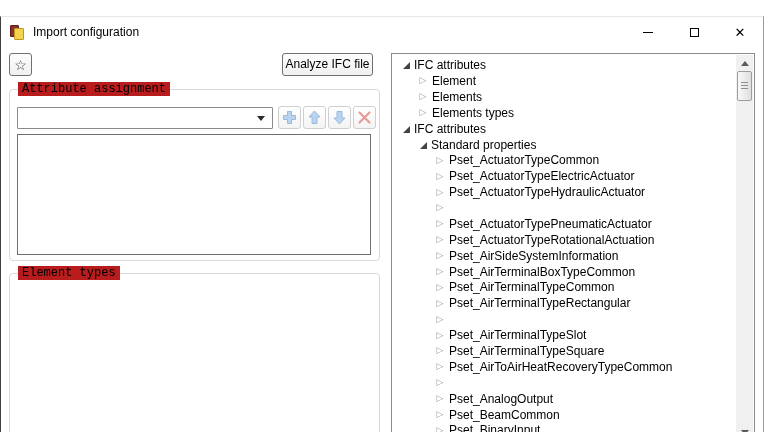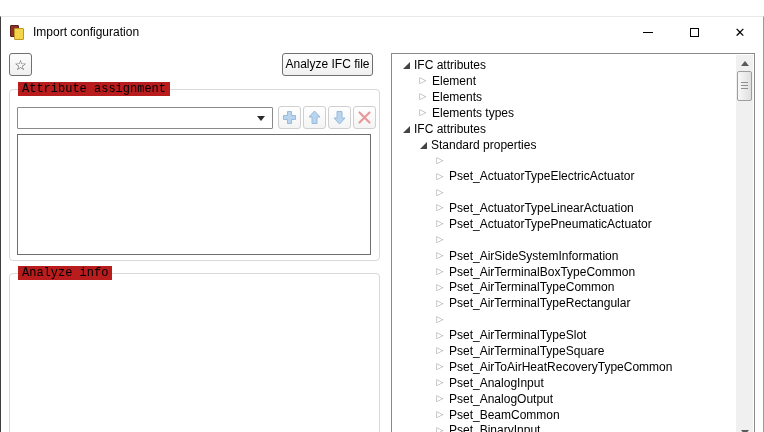--- a/index.html
+++ b/index.html
@@ -127,21 +127,21 @@
   </button>
   <button class="mini-btn" style="left:352px;">
     <svg viewBox="0 0 15 15">
       <path d="M2.5 2.5 L12.5 12.5 M12.5 2.5 L2.5 12.5" stroke="#e79a9a" stroke-width="2.2" stroke-linecap="round" fill="none"></path>
     </svg>
   </button>
 
   <div class="listbox"></div>
 
   <div class="groupbox group-ei">
-    <span class="group-label">Analyze info</span>
+    <span class="group-label">Element types</span>
   </div>
 
   <div class="tree-panel">
     <div class="tree-rows" id="tree-rows">
         <div class="tree-row" style="padding-left: 7px;">
           <span class="expander"><span class="exp-open" style="display: inline-block;"></span></span>
           <span>IFC attributes</span>
         </div>
         <div class="tree-row" style="padding-left: 24px;">
           <span class="expander exp-closed2">▷</span>
@@ -158,38 +158,40 @@
         <div class="tree-row" style="padding-left: 7px;">
           <span class="expander"><span class="exp-open" style="display: inline-block;"></span></span>
           <span>IFC attributes</span>
         </div>
         <div class="tree-row" style="padding-left: 24px; align-items: flex-end;">
           <span class="expander"><span class="exp-open" style="display: inline-block;"></span></span>
           <span>Standard properties</span>
         </div>
         <div class="tree-row" style="padding-left: 41px;">
           <span class="expander exp-closed2">▷</span>
+          <span>Pset_ActuatorTypeCommon</span>
         </div>
         <div class="tree-row" style="padding-left: 41px;">
           <span class="expander exp-closed2">▷</span>
           <span>Pset_ActuatorTypeElectricActuator</span>
         </div>
         <div class="tree-row" style="padding-left: 41px;">
           <span class="expander exp-closed2">▷</span>
-        </div>
-        <div class="tree-row" style="padding-left: 41px;">
-          <span class="expander exp-closed2">▷</span>
-          <span>Pset_ActuatorTypeLinearActuation</span>
+          <span>Pset_ActuatorTypeHydraulicActuator</span>
+        </div>
+        <div class="tree-row" style="padding-left: 41px;">
+          <span class="expander exp-closed2">▷</span>
         </div>
         <div class="tree-row" style="padding-left: 41px;">
           <span class="expander exp-closed2">▷</span>
           <span>Pset_ActuatorTypePneumaticActuator</span>
         </div>
         <div class="tree-row" style="padding-left: 41px;">
           <span class="expander exp-closed2">▷</span>
+          <span>Pset_ActuatorTypeRotationalActuation</span>
         </div>
         <div class="tree-row" style="padding-left: 41px;">
           <span class="expander exp-closed2">▷</span>
           <span>Pset_AirSideSystemInformation</span>
         </div>
         <div class="tree-row" style="padding-left: 41px;">
           <span class="expander exp-closed2">▷</span>
           <span>Pset_AirTerminalBoxTypeCommon</span>
         </div>
         <div class="tree-row" style="padding-left: 41px;">
@@ -210,21 +212,20 @@
         <div class="tree-row" style="padding-left: 41px;">
           <span class="expander exp-closed2">▷</span>
           <span>Pset_AirTerminalTypeSquare</span>
         </div>
         <div class="tree-row" style="padding-left: 41px;">
           <span class="expander exp-closed2">▷</span>
           <span>Pset_AirToAirHeatRecoveryTypeCommon</span>
         </div>
         <div class="tree-row" style="padding-left: 41px;">
           <span class="expander exp-closed2">▷</span>
-          <span>Pset_AnalogInput</span>
         </div>
         <div class="tree-row" style="padding-left: 41px;">
           <span class="expander exp-closed2">▷</span>
           <span>Pset_AnalogOutput</span>
         </div>
         <div class="tree-row" style="padding-left: 41px;">
           <span class="expander exp-closed2">▷</span>
           <span>Pset_BeamCommon</span>
         </div>
         <div class="tree-row" style="padding-left: 41px;">

